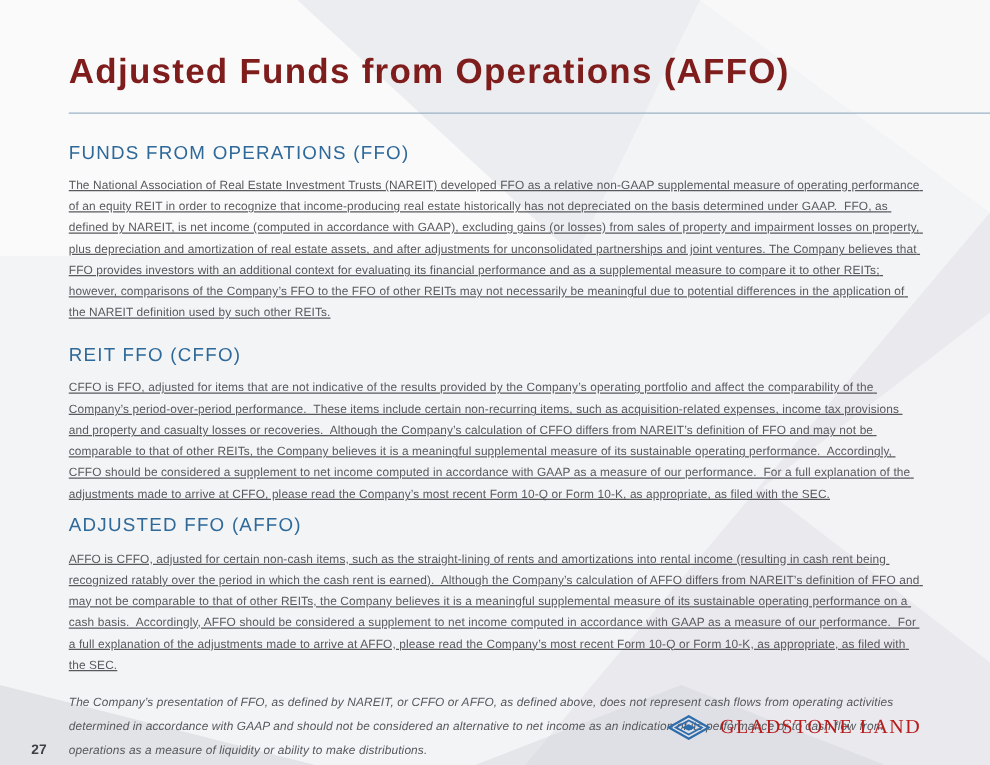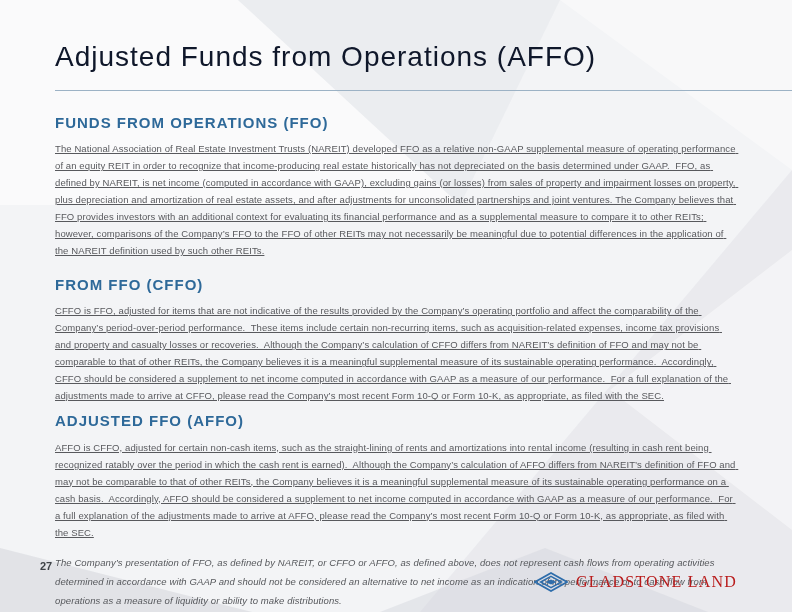--- a/index.html
+++ b/index.html
@@ -12,41 +12,41 @@
   .t1{clip-path:polygon(0 0,238px 0,460px 205px,0 205px);background:rgba(255,255,255,.55);}
   .t2{clip-path:polygon(238px 0,560px 0,460px 205px);background:rgba(222,224,229,.35);}
   .t3{clip-path:polygon(792px 170px,792px 612px,420px 612px);background:rgba(219,221,227,.40);}
   .t4{clip-path:polygon(792px 250px,792px 530px,610px 390px);background:rgba(255,255,255,.45);}
   .t5{clip-path:polygon(0 612px,0 548px,252px 612px);background:rgba(211,213,219,.55);}
   .t6{clip-path:polygon(380px 612px,545px 548px,708px 612px);background:rgba(211,213,219,.45);}
   .t7{clip-path:polygon(560px 0,792px 0,792px 170px);background:rgba(255,255,255,.40);}
 
   .content{position:relative;z-index:2;padding:0 55px;}
   .page-title{
-    margin:42px 0 0 0;font-size:28px;font-weight:400;letter-spacing:1px;
-    color:#0f172a;line-height:1.1;
+    margin:42px 0 0 0;font-size:28px;font-weight:700;letter-spacing:1px;
+    color:#7f1d1d;line-height:1.1;
   }
   .rule{height:1px;background:#9cb2c5;margin:17px -55px 0 0;}
   .section-heading{
-    margin:23px 0 0 0;font-size:15px;font-weight:700;letter-spacing:1px;
+    margin:23px 0 0 0;font-size:15px;font-weight:400;letter-spacing:1px;
     color:#2e6999;line-height:1.15;
   }
   .section-heading.h2{margin-top:17px;}
   .section-heading.h3{margin-top:8px;}
   .section-body{
     margin:9px 0 0 0;font-size:9.5px;line-height:17px;color:#58595d;
     letter-spacing:.1px;white-space:pre-wrap;max-width:684px;text-decoration:underline;
   }
   .note{
     margin:12px 0 0 0;font-size:9.5px;font-style:italic;line-height:19px;
     color:#56585c;letter-spacing:.1px;white-space:pre-wrap;max-width:684px;
   }
   .page-num{
-    position:absolute;left:25px;bottom:40px;z-index:3;
-    font-size:11px;font-weight:700;color:#3e4247;margin-left:15px;
+    position:absolute;left:25px;bottom:6px;z-index:3;
+    font-size:11px;font-weight:700;color:#3e4247;
   }
   .logo{
     position:absolute;right:55px;bottom:20px;z-index:3;
     display:flex;align-items:center;gap:8px;
   }
   .logo-text{
     font-family:"Liberation Serif", serif;font-weight:400;font-size:16px;
     letter-spacing:1.2px;color:#b91c1c;white-space:nowrap;
   }
 </style>
@@ -68,21 +68,21 @@
   <div class="content">
     <h1 class="page-title">Adjusted Funds from Operations (AFFO)</h1>
     <div class="rule"></div>
 
     <div>
       <h2 class="section-heading">FUNDS FROM OPERATIONS (FFO)</h2>
       <p class="section-body">The National Association of Real Estate Investment Trusts (NAREIT) developed FFO as a relative non-GAAP supplemental measure of operating performance of an equity REIT in order to recognize that income-producing real estate historically has not depreciated on the basis determined under GAAP.  FFO, as defined by NAREIT, is net income (computed in accordance with GAAP), excluding gains (or losses) from sales of property and impairment losses on property, plus depreciation and amortization of real estate assets, and after adjustments for unconsolidated partnerships and joint ventures. The Company believes that FFO provides investors with an additional context for evaluating its financial performance and as a supplemental measure to compare it to other REITs; however, comparisons of the Company’s FFO to the FFO of other REITs may not necessarily be meaningful due to potential differences in the application of the NAREIT definition used by such other REITs.</p>
     </div>
 
     <div>
-      <h2 class="section-heading h2">FROM FFO (CFFO)</h2>
+      <h2 class="section-heading h2">REIT FFO (CFFO)</h2>
       <p class="section-body">CFFO is FFO, adjusted for items that are not indicative of the results provided by the Company’s operating portfolio and affect the comparability of the Company’s period-over-period performance.  These items include certain non-recurring items, such as acquisition-related expenses, income tax provisions and property and casualty losses or recoveries.  Although the Company’s calculation of CFFO differs from NAREIT’s definition of FFO and may not be comparable to that of other REITs, the Company believes it is a meaningful supplemental measure of its sustainable operating performance.  Accordingly, CFFO should be considered a supplement to net income computed in accordance with GAAP as a measure of our performance.  For a full explanation of the adjustments made to arrive at CFFO, please read the Company’s most recent Form 10-Q or Form 10-K, as appropriate, as filed with the SEC.</p>
     </div>
 
     <div>
       <h2 class="section-heading h3">ADJUSTED FFO (AFFO)</h2>
       <p class="section-body">AFFO is CFFO, adjusted for certain non-cash items, such as the straight-lining of rents and amortizations into rental income (resulting in cash rent being recognized ratably over the period in which the cash rent is earned).  Although the Company’s calculation of AFFO differs from NAREIT’s definition of FFO and may not be comparable to that of other REITs, the Company believes it is a meaningful supplemental measure of its sustainable operating performance on a cash basis.  Accordingly, AFFO should be considered a supplement to net income computed in accordance with GAAP as a measure of our performance.  For a full explanation of the adjustments made to arrive at AFFO, please read the Company’s most recent Form 10-Q or Form 10-K, as appropriate, as filed with the SEC.</p>
     </div>
 
     <p class="note">The Company’s presentation of FFO, as defined by NAREIT, or CFFO or AFFO, as defined above, does not represent cash flows from operating activities determined in accordance with GAAP and should not be considered an alternative to net income as an indication of its performance or to cash flow from operations as a measure of liquidity or ability to make distributions.</p>
   </div>

